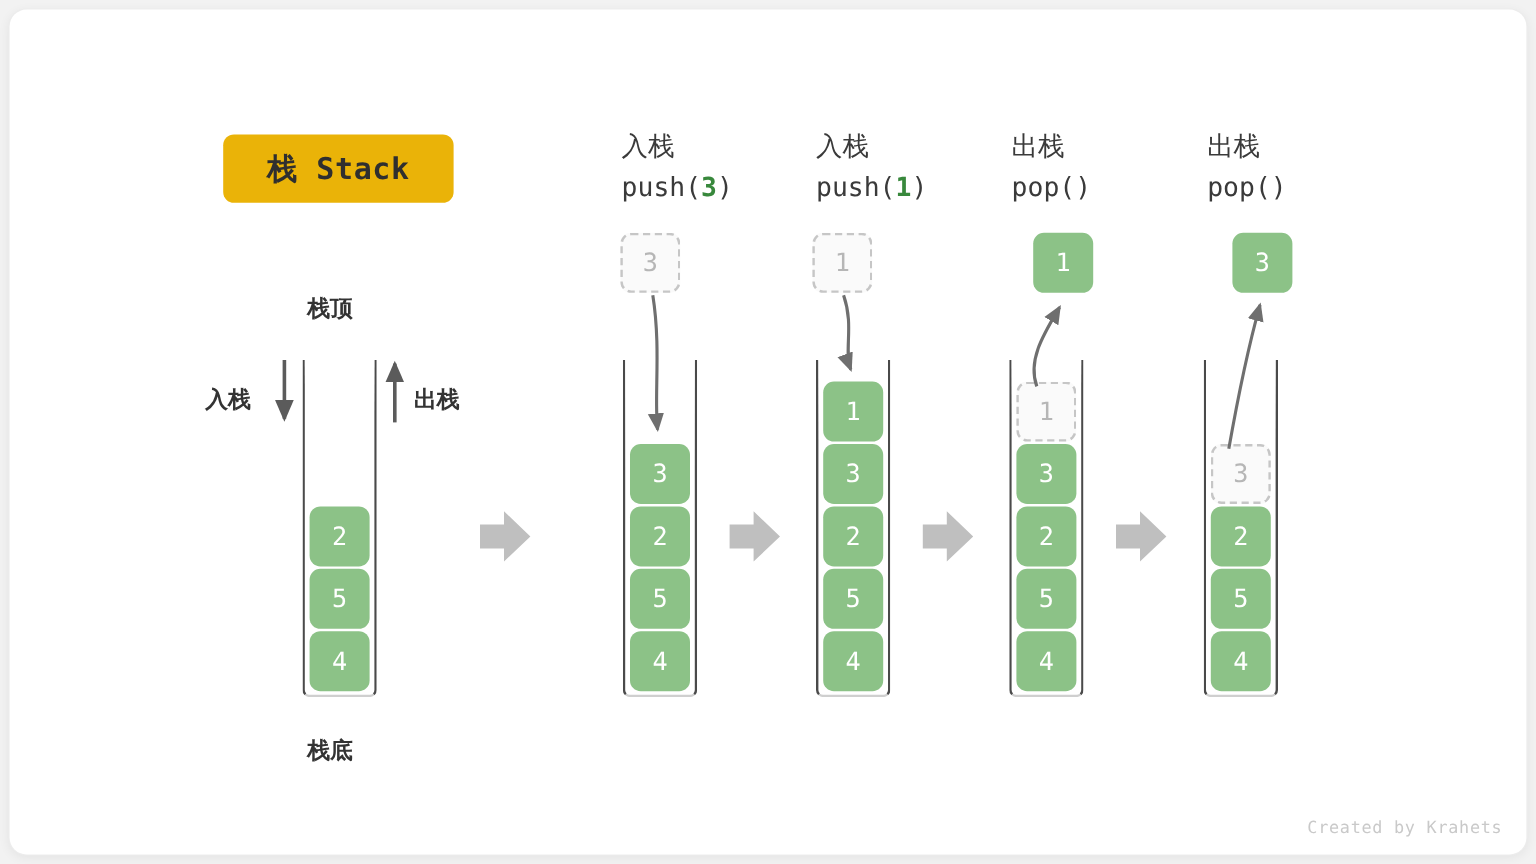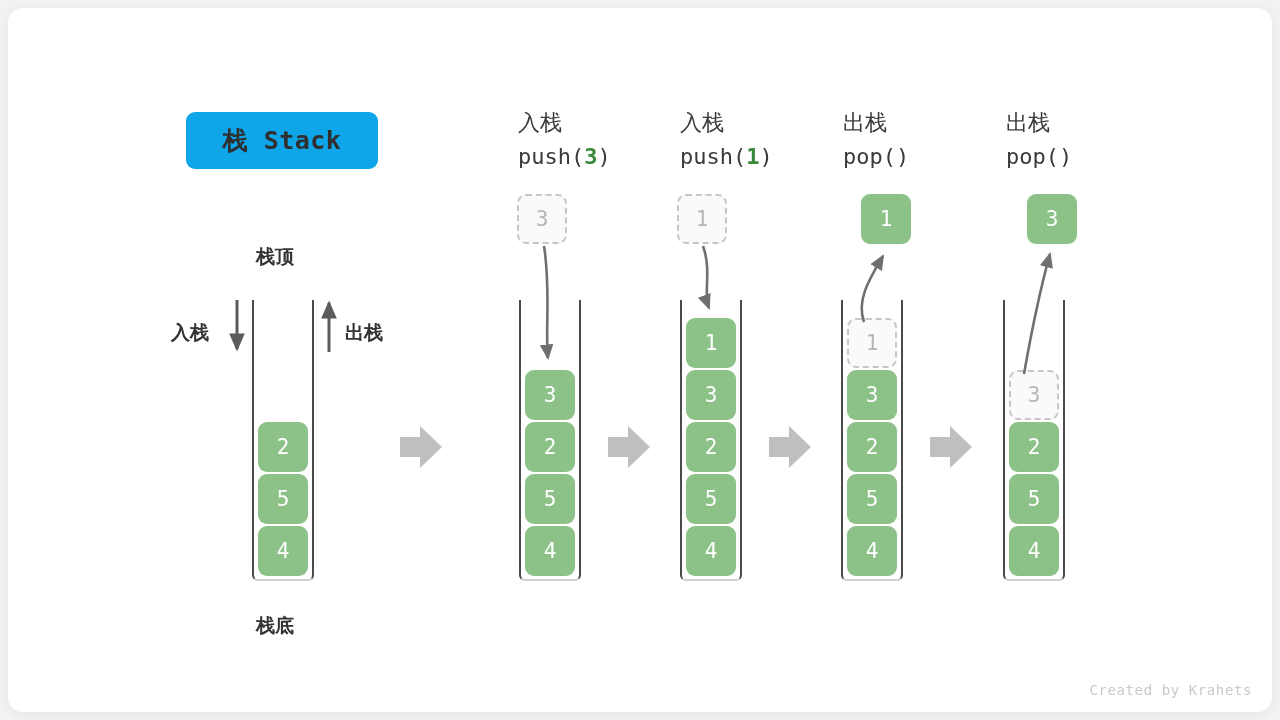--- a/index.html
+++ b/index.html
@@ -30,21 +30,21 @@
     box-shadow: 0 0 0 1px #ececec, 0 2px 10px rgba(0,0,0,0.07);
   }
   .abs { position: absolute; }
 
   
   #title-badge {
     left: 186px;
     top: 112px;
     width: 192px;
     height: 57px;
-    background: #0ea5e9;
+    background: #eab308;
     border-radius: 9px;
     display: flex;
     align-items: center;
     justify-content: center;
   }
   #title-badge .t {
     font-family: "DejaVu Sans Mono", "Liberation Mono", monospace;
     font-size: 25px;
     font-weight: bold;
     color: #2f2f2f;

